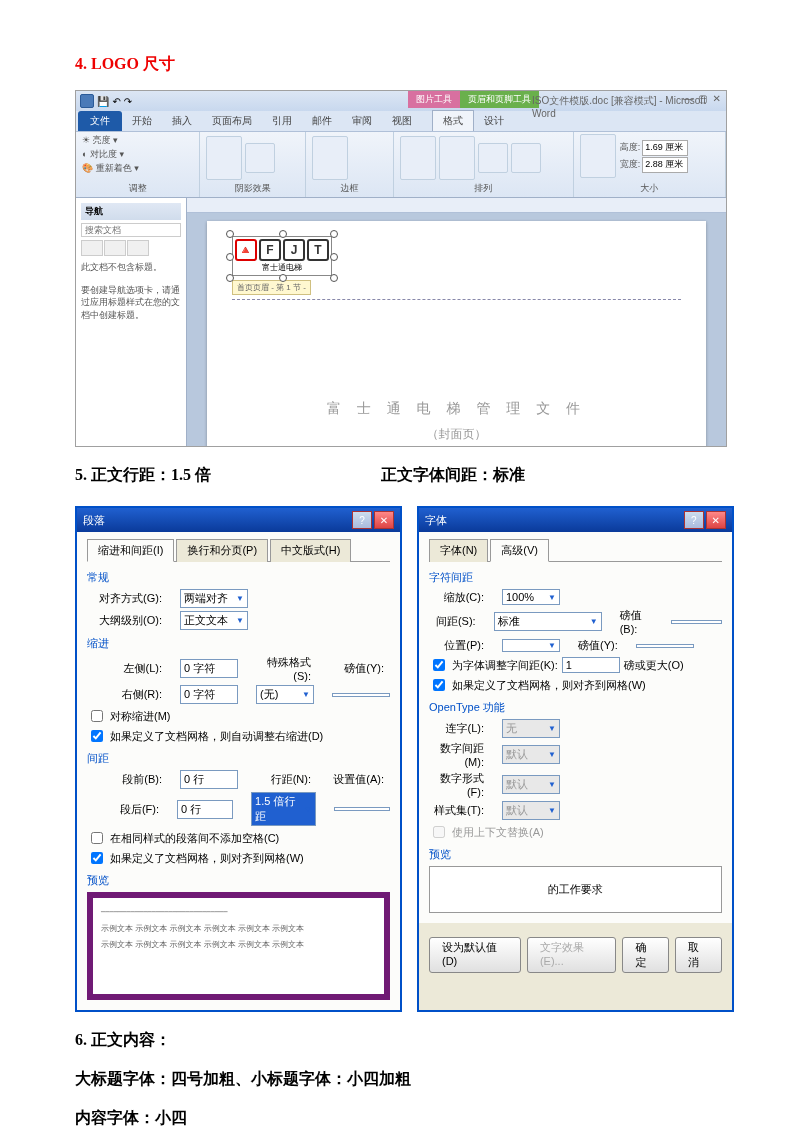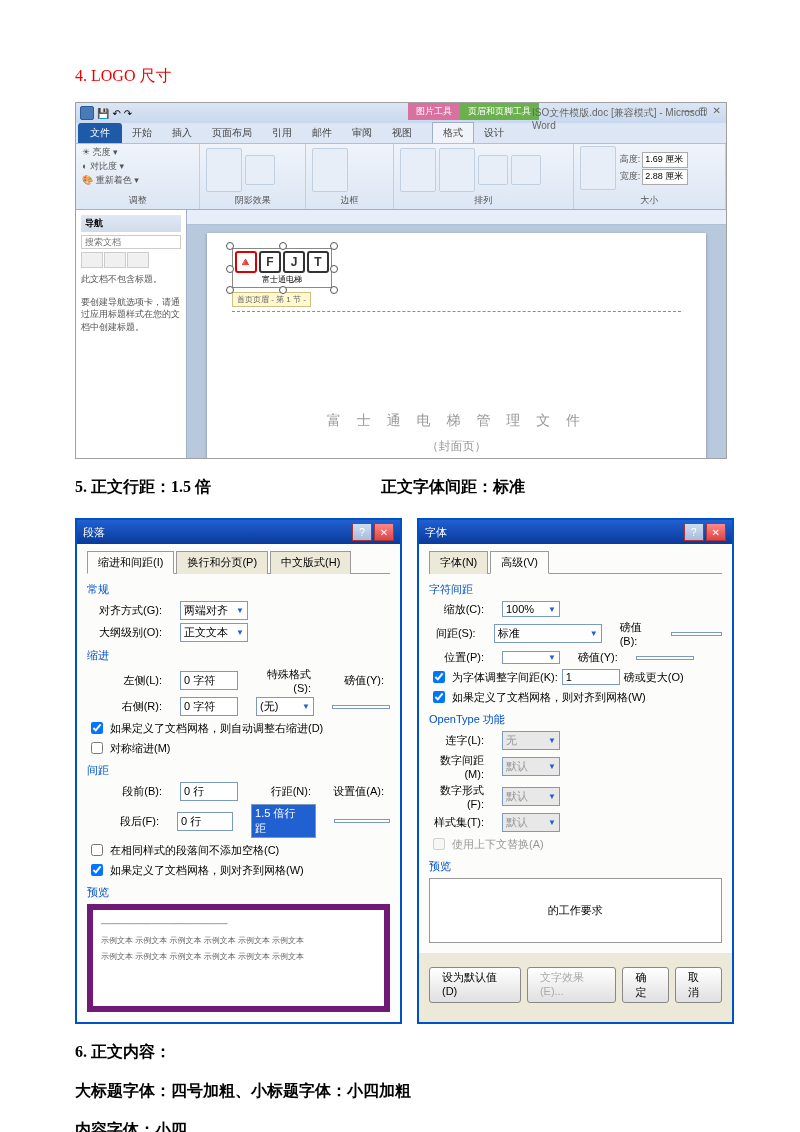--- a/index.html
+++ b/index.html
@@ -1,16 +1,16 @@
 <!DOCTYPE html>
 <html><head>
 <meta charset="utf-8">
 <style>
 body{margin:0;padding:50px 75px;font-family:"SimSun","宋体",serif;font-size:16px;background:#fff;color:#000;width:800px;box-sizing:border-box}
-.heading-red{color:#e00;font-weight:normal;margin:16px 0 15px}
+.heading-red{color:#e00;font-weight:bold;margin:4px 0 15px}
 .heading-black{font-weight:bold;margin:18px 0 12px}
 .word-screenshot{border:1px solid #a0a0a0;background:#fff;width:650px;height:355px;position:relative;font-family:"Microsoft YaHei",Arial,sans-serif;font-size:10px;overflow:hidden}
 .word-titlebar{height:20px;background:linear-gradient(#dce6f4,#c8d8ee);display:flex;align-items:center;padding:0 4px}
 .word-qat{display:flex;gap:3px;align-items:center}
 .word-qat-icon{width:12px;height:12px;background:#4a7ab8;border:1px solid #2a5a98;border-radius:2px}
 .word-contab{display:flex;gap:0;margin-left:auto;margin-right:auto;position:absolute;left:332px;top:0}
 .word-contab-pink{background:#d870a0;color:#fff;padding:2px 8px;font-size:9px}
 .word-contab-green{background:#6ab04c;color:#fff;padding:2px 8px;font-size:9px}
 .word-title{position:absolute;left:456px;top:3px;color:#666;font-size:10px}
 .word-winbtns{position:absolute;right:5px;top:2px;display:flex;gap:5px;color:#666;font-size:10px}
@@ -75,21 +75,21 @@
 .dlg-spin{width:50px;border:1px solid #7a9ac0;background:#fff;padding:1px 3px}
 .dlg-check{display:flex;align-items:center;gap:4px;margin:2px 0}
 .dlg-check input{width:12px;height:12px}
 .dlg-preview{border:6px solid #701a75;background:#fff;height:80px;margin-top:2px;padding:8px;overflow:hidden}
 .preview-lines{font-size:7px;color:#aaa;line-height:1.8}
 .preview-sample{font-size:8px;color:#666;margin:4px 0;line-height:1.6}
 .dlg-footer{display:flex;gap:6px;justify-content:flex-end;margin-top:8px;padding:6px 10px;background:#ece9d8}
 .dlg-footer .left{margin-right:auto}
 .dlg-button{border:1px solid #888;background:linear-gradient(#fff,#e0e0e0);padding:2px 12px;border-radius:3px;font-size:11px}
 .dlg-button.disabled{color:#aaa}
-.font-preview-box{border:1px solid #999;background:#fff;padding:24px 10px;text-align:center;margin-top:4px}
+.font-preview-box{border:1px solid #999;background:#fff;padding:15px 10px;text-align:center;margin-top:4px}
 </style>
 </head>
 <body>
 
 <p class="heading-red">4. LOGO 尺寸</p>
 
 <div class="word-screenshot">
   <div class="word-titlebar">
     <div class="word-qat">
       <span class="word-qat-icon"></span>
@@ -259,26 +259,26 @@
     <div class="dlg-row">
       <span class="dlg-label">右侧(R):</span>
           <span class="dlg-spin">0 字符</span>
       <span class="dlg-combo sm">
             <span>(无)</span>
             <span class="dlg-combo-arrow">▼</span>
           </span>
       <span class="dlg-spin"></span>
     </div>
     <label class="dlg-check">
+          <input type="checkbox" style="">
+          <span>对称缩进(M)</span>
+        </label>
+    <label class="dlg-check">
           <input type="checkbox" checked="" style="">
           <span>如果定义了文档网格，则自动调整右缩进(D)</span>
-        </label>
-    <label class="dlg-check">
-          <input type="checkbox" style="">
-          <span>对称缩进(M)</span>
         </label>
     <div class="dlg-section">间距</div>
     <div class="dlg-row">
       <span class="dlg-label">段前(B):</span>
           <span class="dlg-spin">0 行</span>
       <span class="dlg-label2">行距(N):</span>
       <span class="dlg-label2">设置值(A):</span>
     </div>
     <div class="dlg-row">
       <span class="dlg-label">段后(F):</span>

